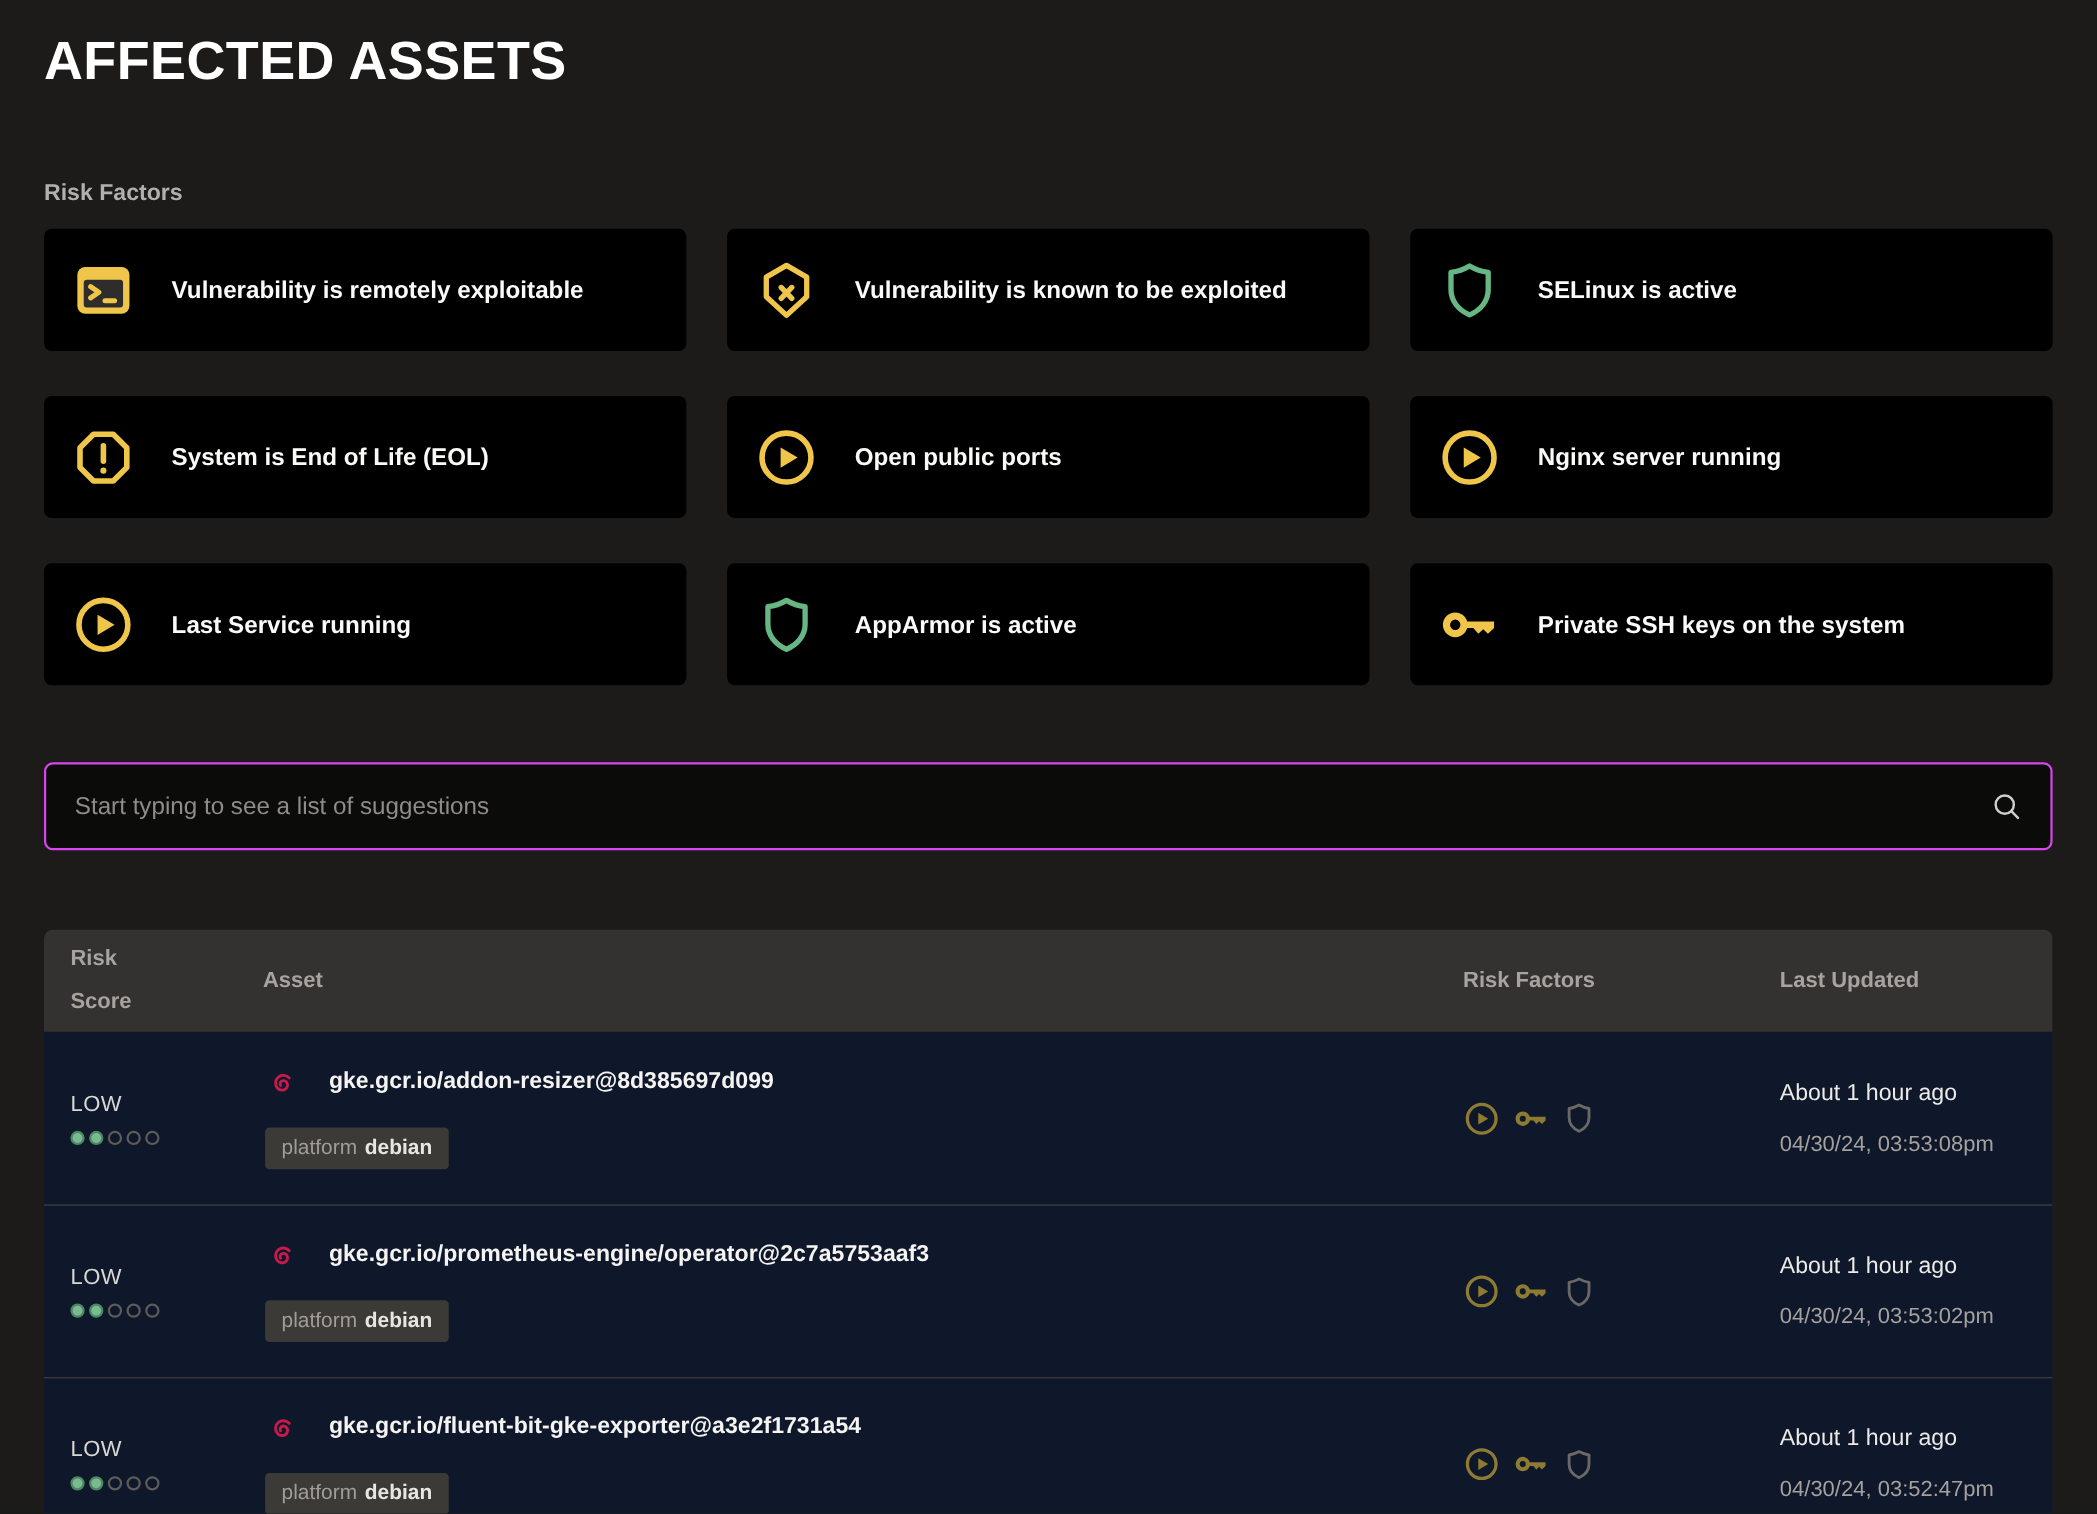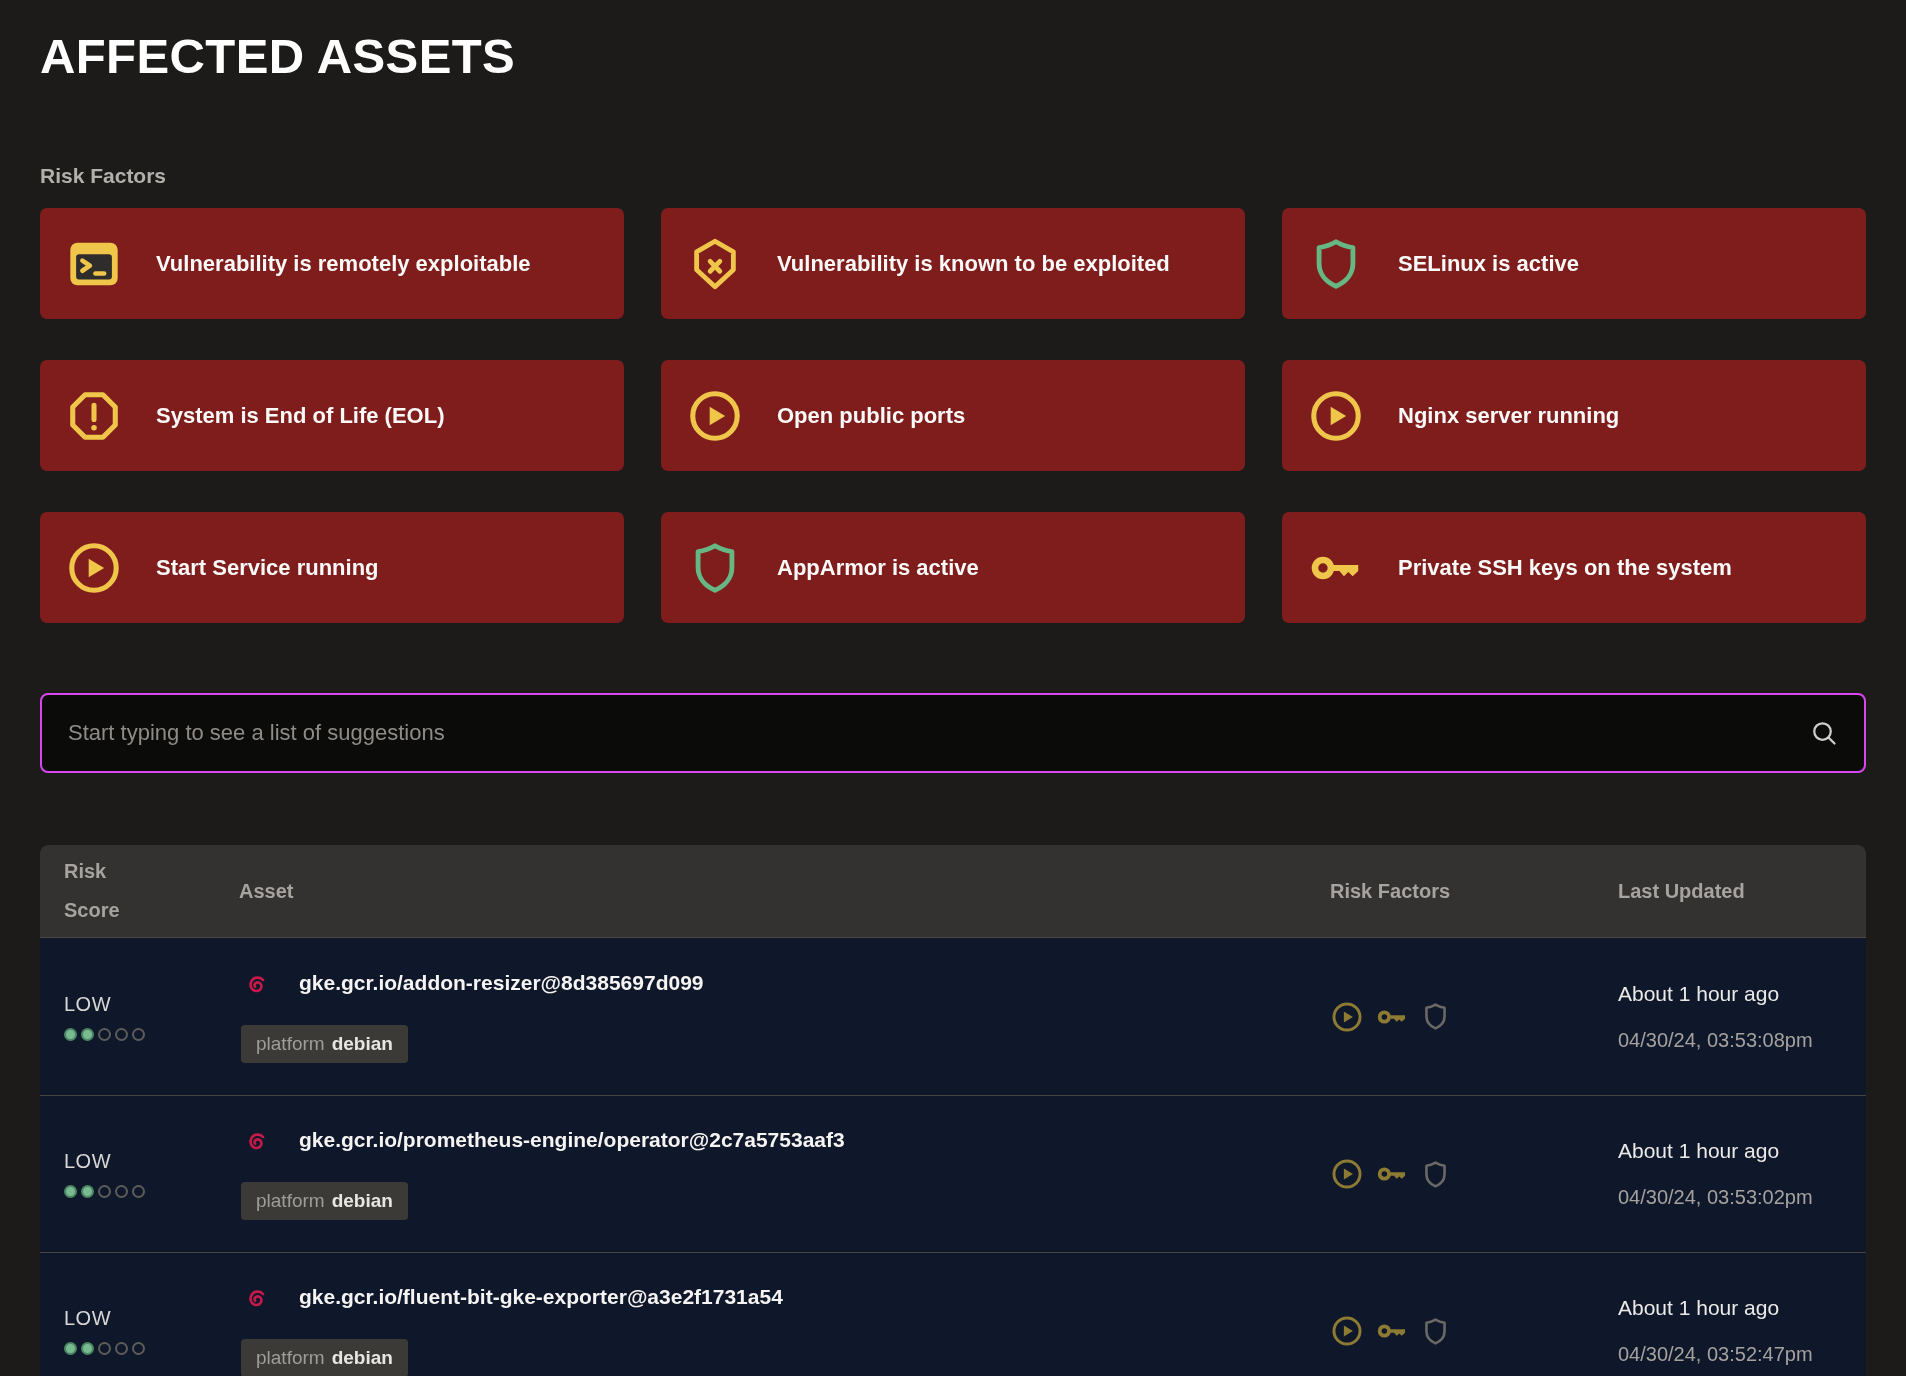--- a/index.html
+++ b/index.html
@@ -37,21 +37,21 @@
 
   
   .cards-grid {
     margin-top: 20px;
     display: grid;
     grid-template-columns: repeat(3, 1fr);
     column-gap: 37px;
     row-gap: 41px;
   }
   .card {
-    background: #7f1d1d;
+    background: #000000;
     border-radius: 7px;
     height: 111px;
     display: flex;
     align-items: center;
     padding: 0 24px;
     cursor: pointer;
   }
   .card-icon {
     width: 60px;
     height: 60px;
@@ -250,21 +250,21 @@
         </span>
     <span class="card-label">Nginx server running</span>
   </div>
       <div class="card">
     <span class="card-icon">
           <svg width="58" height="58" viewBox="0 0 24 24">
       <circle cx="12" cy="12" r="9.2" fill="none" stroke="#f0c64a" stroke-width="2.1"></circle>
       <path d="M9.8 8.2 L16.2 12 L9.8 15.8 Z" fill="#f0c64a"></path>
           </svg>
         </span>
-    <span class="card-label">Start Service running</span>
+    <span class="card-label">Last Service running</span>
   </div>
       <div class="card">
     <span class="card-icon">
           <svg width="58" height="58" viewBox="0 0 24 24" fill="none" stroke="#66b784" stroke-width="2" stroke-linejoin="round">
       <path d="M12 2.8 C14.2 4.1 16.6 4.9 19 5.2 V11.8 C19 16 16.2 19.4 12 21.2 C7.8 19.4 5 16 5 11.8 V5.2 C7.4 4.9 9.8 4.1 12 2.8 Z"></path>
           </svg>
         </span>
     <span class="card-label">AppArmor is active</span>
   </div>
       <div class="card">

